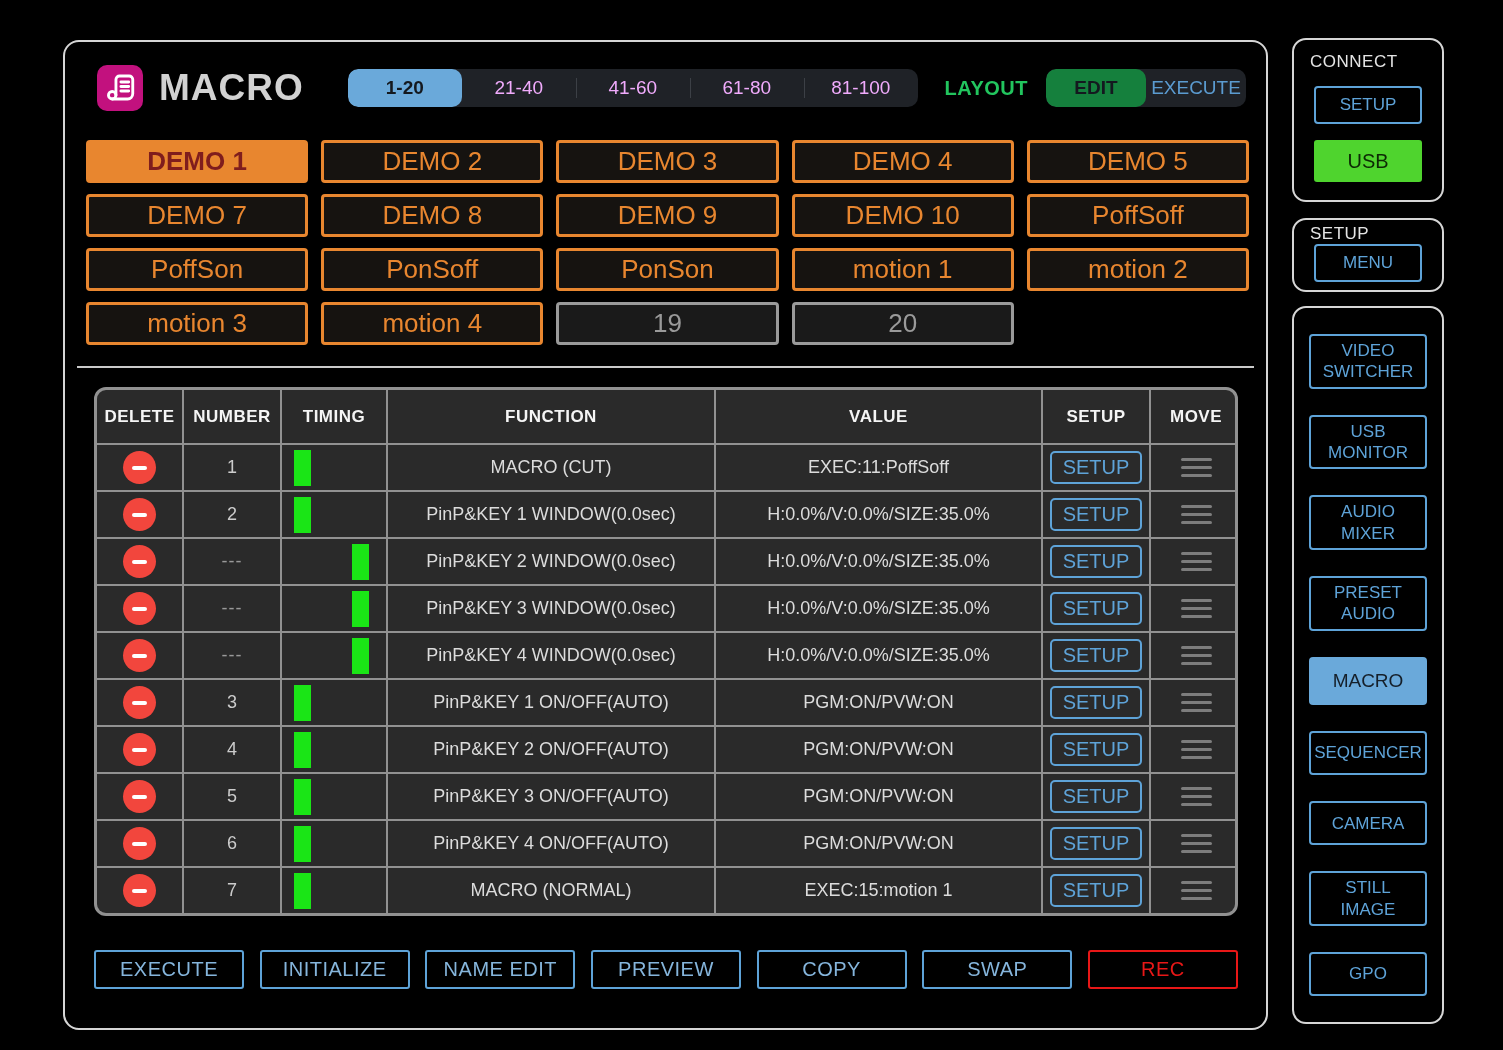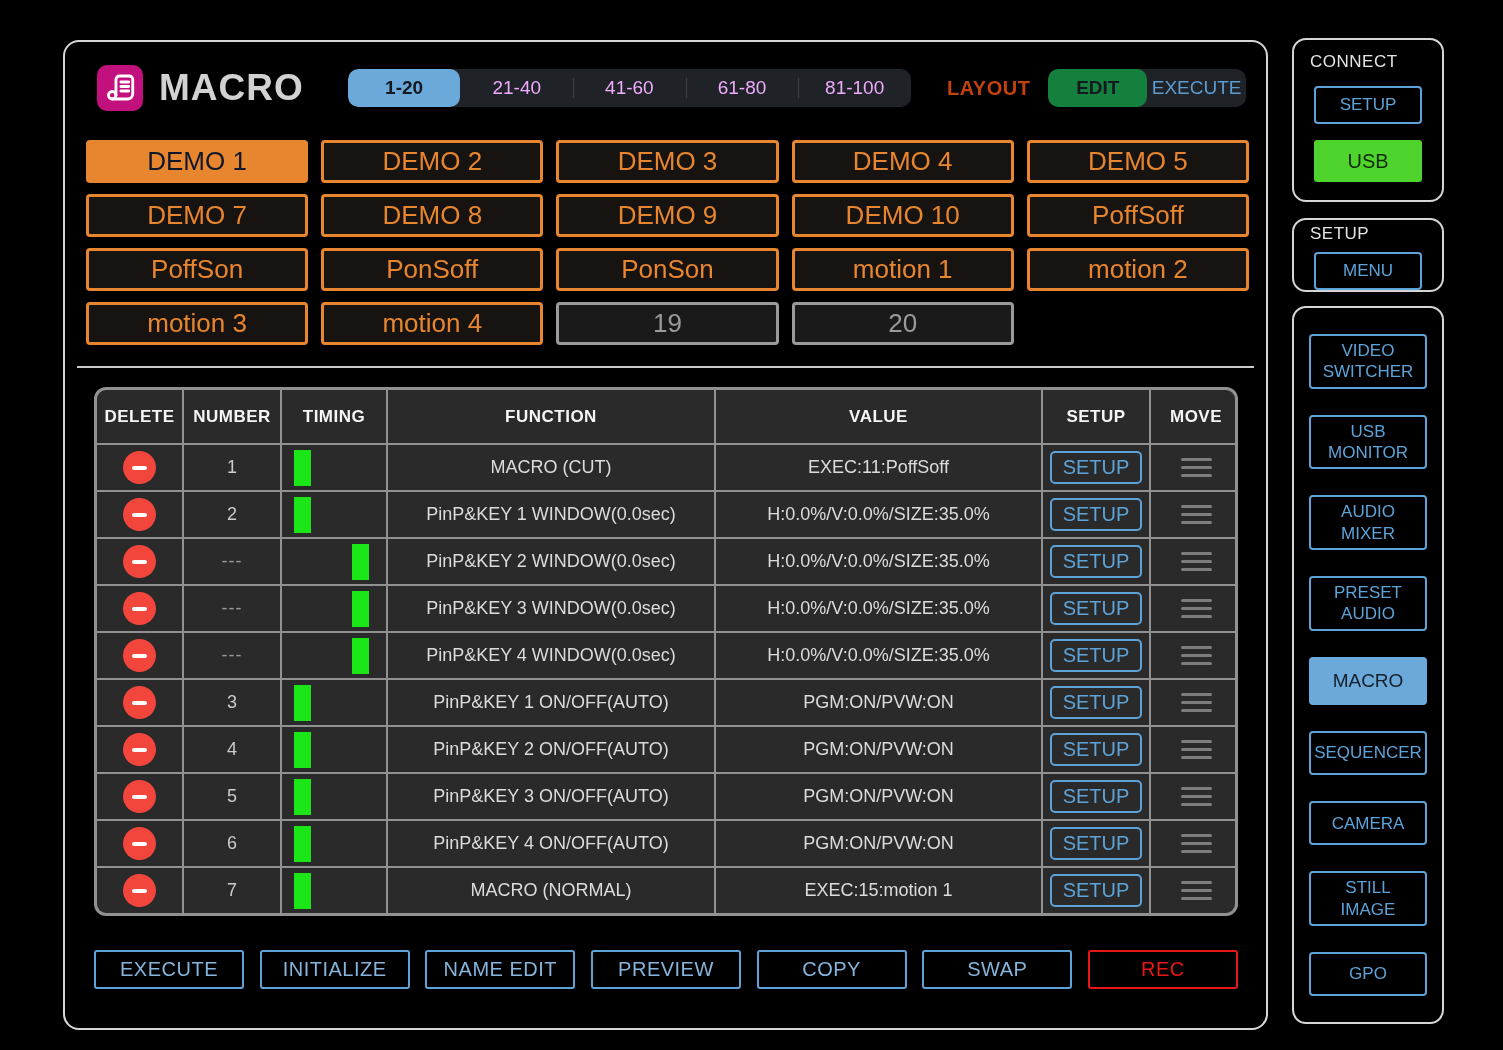--- a/index.html
+++ b/index.html
@@ -20,35 +20,35 @@
 
   .tabbar { margin-left:44px; width:570px; height:38px; background:#1f2227; border-radius:10px;
             display:flex; align-items:stretch; overflow:hidden; }
   .tab { flex:1; display:flex; align-items:center; justify-content:center;
          color:#f0abfc; font-size:19px; cursor:default; position:relative; }
   .tab:nth-child(n+3)::before { content:""; position:absolute; left:0; top:9px; bottom:9px;
          width:1px; background:#3c4046; }
   .tab.active { background:#6aa9da; color:#14191f; font-weight:bold; border-radius:10px; }
   .tab.active::before { display:none; }
 
-  .layout-label { margin-left:auto; font-size:20px; font-weight:bold; color:#c2410c; letter-spacing:0.5px;padding-left:36px; }
+  .layout-label { margin-left:auto; font-size:20px; font-weight:bold; color:#22c55e; letter-spacing:0.5px; }
   .modebar { margin-left:18px; width:200px; height:38px; background:#1f2227; border-radius:10px;
              display:flex; overflow:hidden; }
   .mode { flex:1; display:flex; align-items:center; justify-content:center;
           color:#5b9bd0; font-size:19px; }
   .mode.active { background:#15803d; color:#14191f; font-weight:bold; border-radius:10px; }
 
   
   .macro-grid { position:absolute; left:21px; right:17px; top:98px;
                 display:grid; grid-template-columns:repeat(5,1fr);
                 column-gap:13px; row-gap:11px; }
   .mbtn { height:43px; display:flex; align-items:center; justify-content:center;
           font-size:26px; border-radius:4px; border:3px solid #e8862f; color:#e8862f;
           background:#161310; }
-  .mbtn.selected { background:#e8862f; color:#0f172a; border-color:#e8862f; }
+  .mbtn.selected { background:#e8862f; color:#7f1d1d; border-color:#e8862f;font-weight:bold; }
   .mbtn.empty { border-color:#9a9a9a; color:#9a9a9a; background:#1a1a1a; }
 
   .separator { position:absolute; left:12px; right:12px; top:324px; height:2px; background:#cacaca; }
 
   
   .macro-table { position:absolute; left:29px; top:345px; width:1144px;
                  background:#919191; border:3px solid #919191; border-radius:12px; overflow:hidden;
                  display:grid; grid-template-columns:85px 96px 104px 326px 325px 106px 90px;
                  gap:2px; }
   .cell { background:#2a2a2a; display:flex; align-items:center; justify-content:center; }
@@ -89,21 +89,21 @@
                 justify-content:space-between; align-items:center; padding:26px 14px; }
   .sp-label { color:#e4e4e4; font-size:17px; margin:4px 0 0 16px; letter-spacing:0.5px; }
   .sbtn { display:flex; align-items:center; justify-content:center; text-align:center;
           border:2px solid #5ea3d8; border-radius:4px; color:#5ea3d8;
           font-size:17px; line-height:1.25; background:transparent;
           width:108px; min-height:38px; margin:0 auto; white-space:pre-line; }
   .sp-connect .sbtn { margin-top:14px; }
   .usb-btn { margin-top:16px; width:108px; height:42px; border:none; background:#4fd42e;
              color:#0d2905; font-size:20px; display:flex; align-items:center; justify-content:center;
              border-radius:3px; margin-left:auto; margin-right:auto; }
-  .sp-setup .sbtn { margin-top:8px; }
+  .sp-setup .sbtn { }
   .navbtn { width:118px; min-height:44px; padding:4px 6px; font-size:17px; }
   .navbtn.active { background:#6aa9da; color:#151f29; border:none; min-height:48px; font-size:19px; }
 </style>
 </head>
 <body>
 
 <div class="main-panel">
 
   <div class="hdr">
     <div class="macro-icon">

